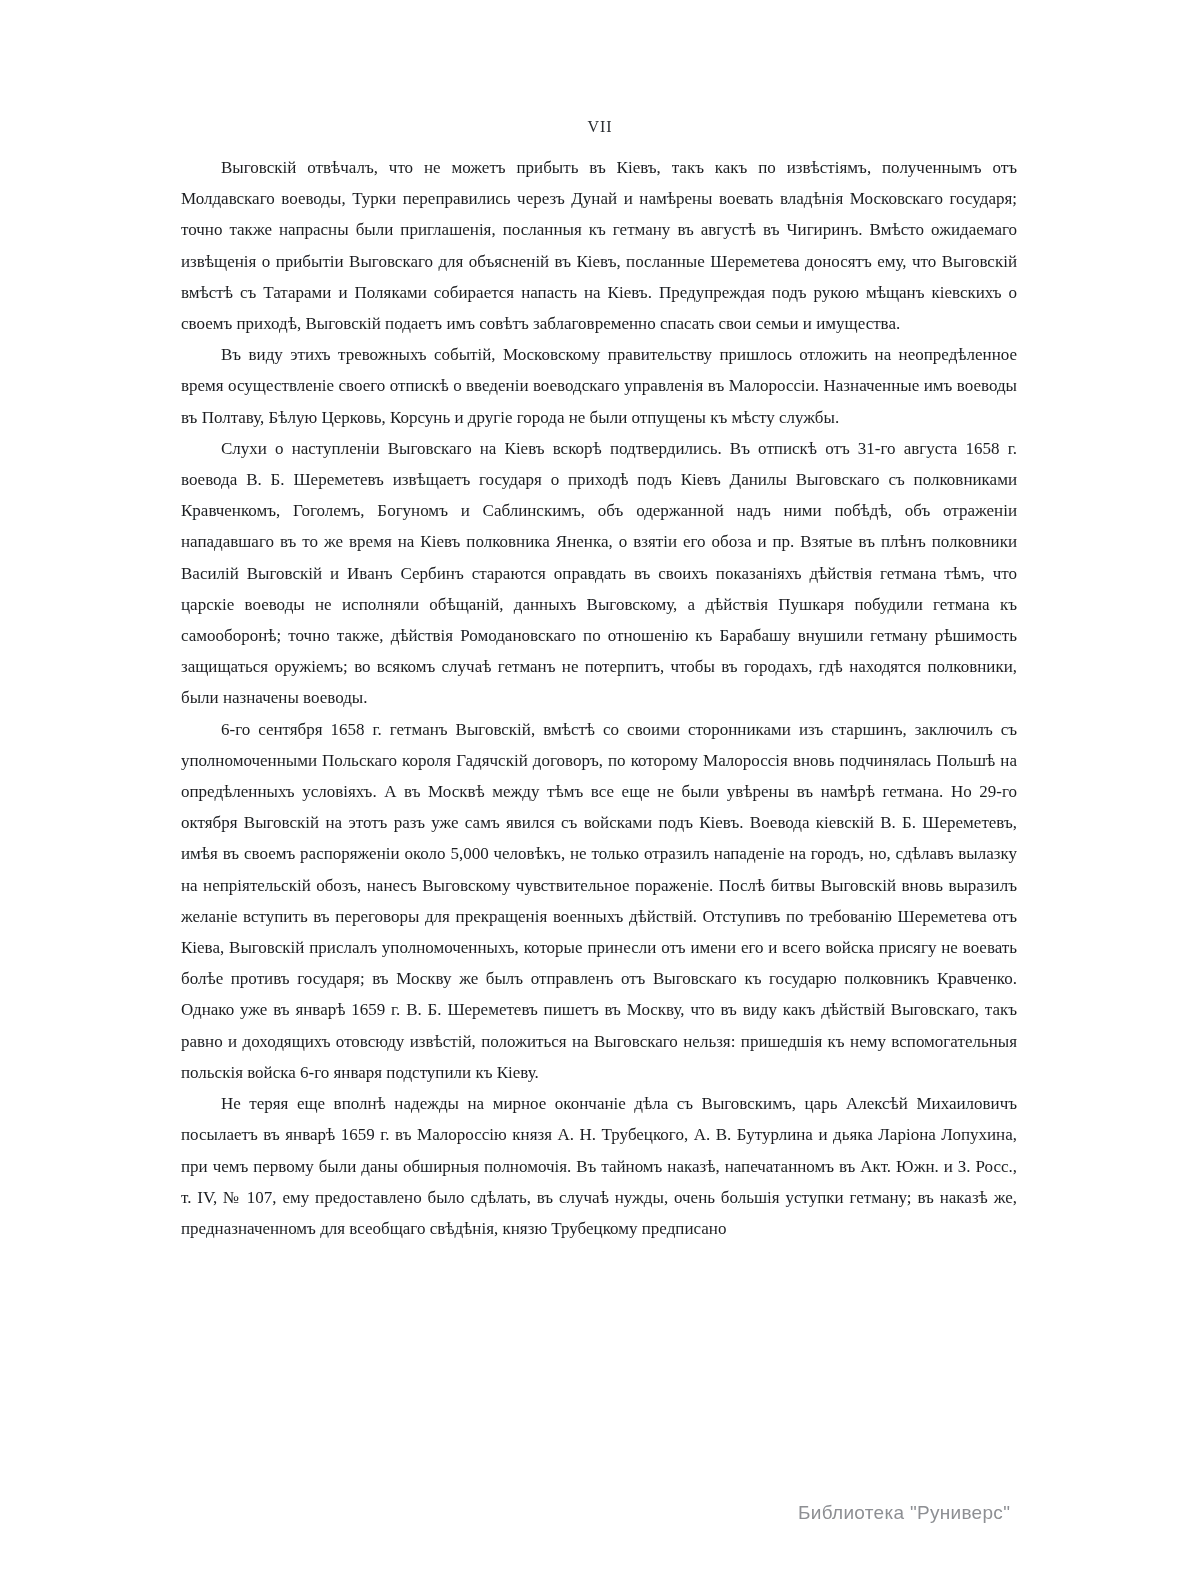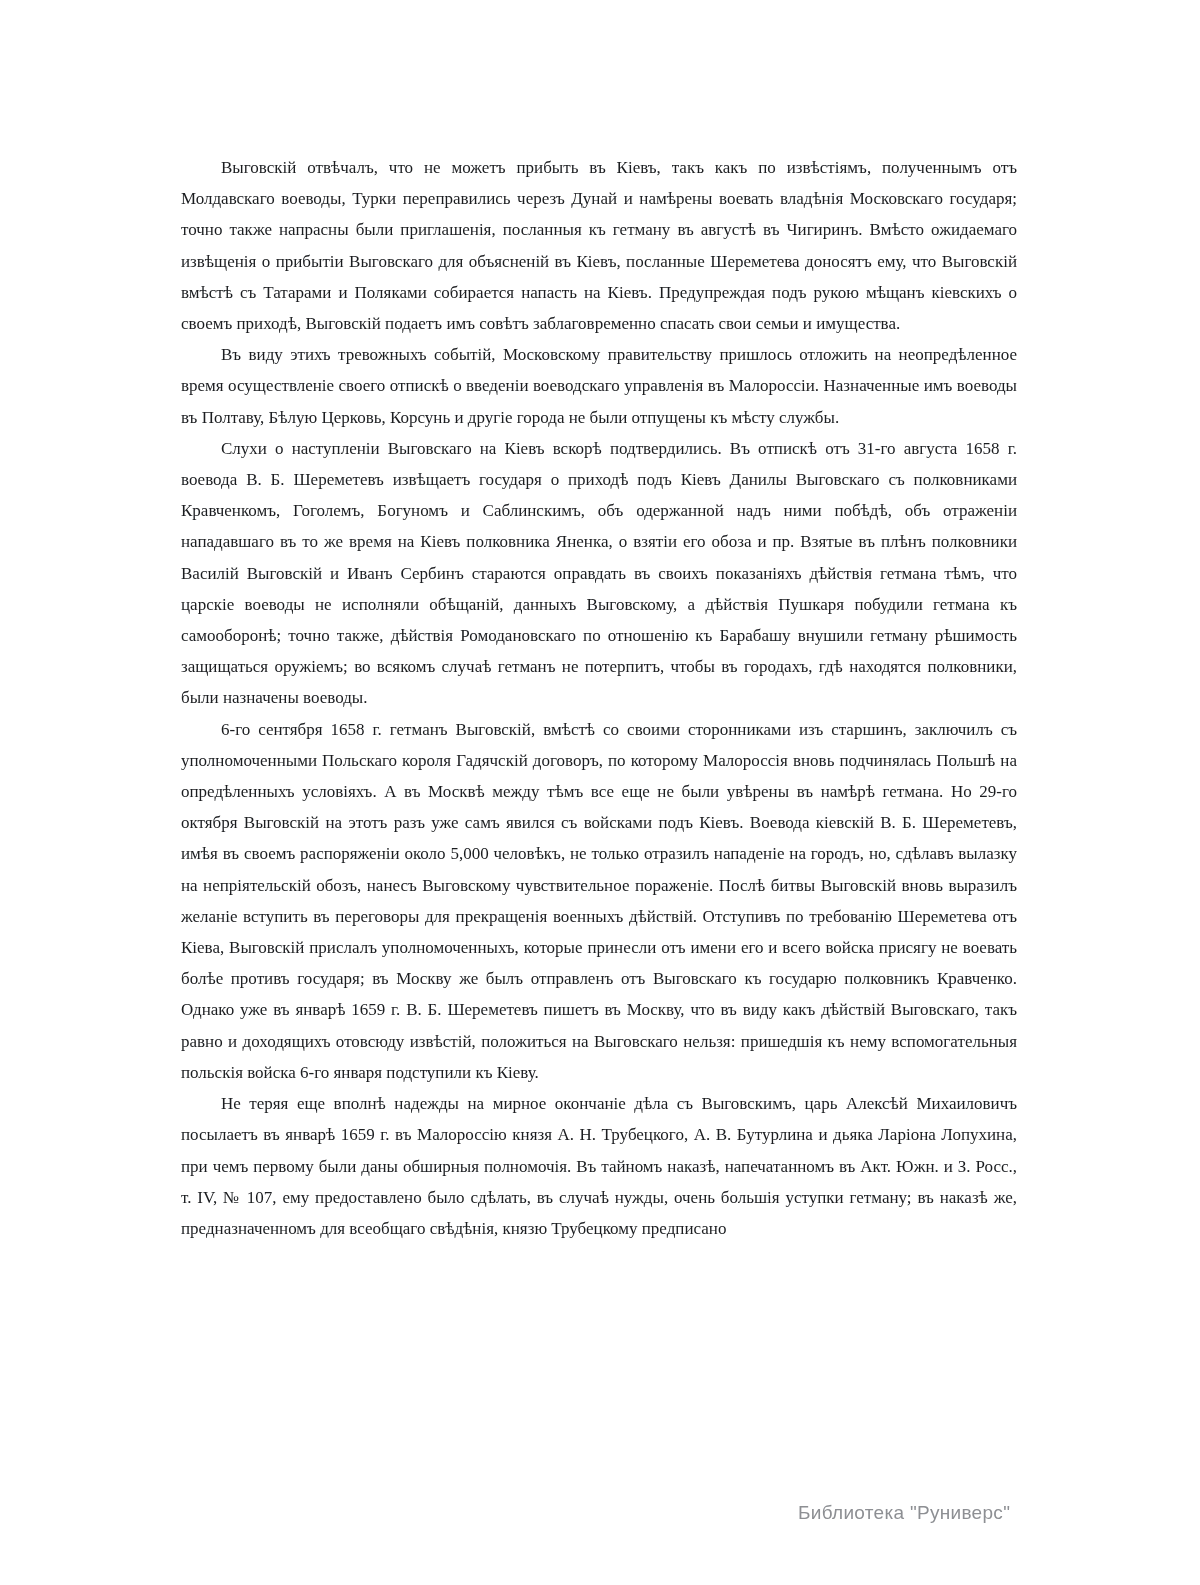--- a/index.html
+++ b/index.html
@@ -53,20 +53,21 @@
     font-size: 19px;
     color: #8d8f93;
     letter-spacing: 0.3px;
   }
 </style>
 </head>
 <body>
 
 <div class="page">
 
+  <div class="page-number">VII</div>
 
   <div class="text-body">
     <p>Выговскій отвѣчалъ, что не можетъ прибыть въ Кіевъ, такъ какъ по извѣстіямъ, полученнымъ отъ Молдавскаго воеводы, Турки переправились черезъ Дунай и намѣрены воевать владѣнія Московскаго государя; точно также напрасны были приглашенія, посланныя къ гетману въ августѣ въ Чигиринъ. Вмѣсто ожидаемаго извѣщенія о прибытіи Выговскаго для объясненій въ Кіевъ, посланные Шереметева доносятъ ему, что Выговскій вмѣстѣ съ Татарами и Поляками собирается напасть на Кіевъ. Предупреждая подъ рукою мѣщанъ кіевскихъ о своемъ приходѣ, Выговскій подаетъ имъ совѣтъ заблаговременно спасать свои семьи и имущества.</p>
     <p>Въ виду этихъ тревожныхъ событій, Московскому правительству пришлось отложить на неопредѣленное время осуществленіе своего отпискѣ о введеніи воеводскаго управленія въ Малороссіи. Назначенные имъ воеводы въ Полтаву, Бѣлую Церковь, Корсунь и другіе города не были отпущены къ мѣсту службы.</p>
     <p>Слухи о наступленіи Выговскаго на Кіевъ вскорѣ подтвердились. Въ отпискѣ отъ 31-го августа 1658 г. воевода В. Б. Шереметевъ извѣщаетъ государя о приходѣ подъ Кіевъ Данилы Выговскаго съ полковниками Кравченкомъ, Гоголемъ, Богуномъ и Саблинскимъ, объ одержанной надъ ними побѣдѣ, объ отраженіи нападавшаго въ то же время на Кіевъ полковника Яненка, о взятіи его обоза и пр. Взятые въ плѣнъ полковники Василій Выговскій и Иванъ Сербинъ стараются оправдать въ своихъ показаніяхъ дѣйствія гетмана тѣмъ, что царскіе воеводы не исполняли обѣщаній, данныхъ Выговскому, а дѣйствія Пушкаря побудили гетмана къ самооборонѣ; точно также, дѣйствія Ромодановскаго по отношенію къ Барабашу внушили гетману рѣшимость защищаться оружіемъ; во всякомъ случаѣ гетманъ не потерпитъ, чтобы въ городахъ, гдѣ находятся полковники, были назначены воеводы.</p>
     <p>6-го сентября 1658 г. гетманъ Выговскій, вмѣстѣ со своими сторонниками изъ старшинъ, заключилъ съ уполномоченными Польскаго короля Гадячскій договоръ, по которому Малороссія вновь подчинялась Польшѣ на опредѣленныхъ условіяхъ. А въ Москвѣ между тѣмъ все еще не были увѣрены въ намѣрѣ гетмана. Но 29-го октября Выговскій на этотъ разъ уже самъ явился съ войсками подъ Кіевъ. Воевода кіевскій В. Б. Шереметевъ, имѣя въ своемъ распоряженіи около 5,000 человѣкъ, не только отразилъ нападеніе на городъ, но, сдѣлавъ вылазку на непріятельскій обозъ, нанесъ Выговскому чувствительное пораженіе. Послѣ битвы Выговскій вновь выразилъ желаніе вступить въ переговоры для прекращенія военныхъ дѣйствій. Отступивъ по требованію Шереметева отъ Кіева, Выговскій прислалъ уполномоченныхъ, которые принесли отъ имени его и всего войска присягу не воевать болѣе противъ государя; въ Москву же былъ отправленъ отъ Выговскаго къ государю полковникъ Кравченко. Однако уже въ январѣ 1659 г. В. Б. Шереметевъ пишетъ въ Москву, что въ виду какъ дѣйствій Выговскаго, такъ равно и доходящихъ отовсюду извѣстій, положиться на Выговскаго нельзя: пришедшія къ нему вспомогательныя польскія войска 6-го января подступили къ Кіеву.</p>
     <p>Не теряя еще вполнѣ надежды на мирное окончаніе дѣла съ Выговскимъ, царь Алексѣй Михаиловичъ посылаетъ въ январѣ 1659 г. въ Малороссію князя А. Н. Трубецкого, А. В. Бутурлина и дьяка Ларіона Лопухина, при чемъ первому были даны обширныя полномочія. Въ тайномъ наказѣ, напечатанномъ въ Акт. Южн. и З. Росс., т. IV, № 107, ему предоставлено было сдѣлать, въ случаѣ нужды, очень большія уступки гетману; въ наказѣ же, предназначенномъ для всеобщаго свѣдѣнія, князю Трубецкому предписано</p>
   </div>
 
   <div class="watermark">Библиотека "Руниверс"</div>

